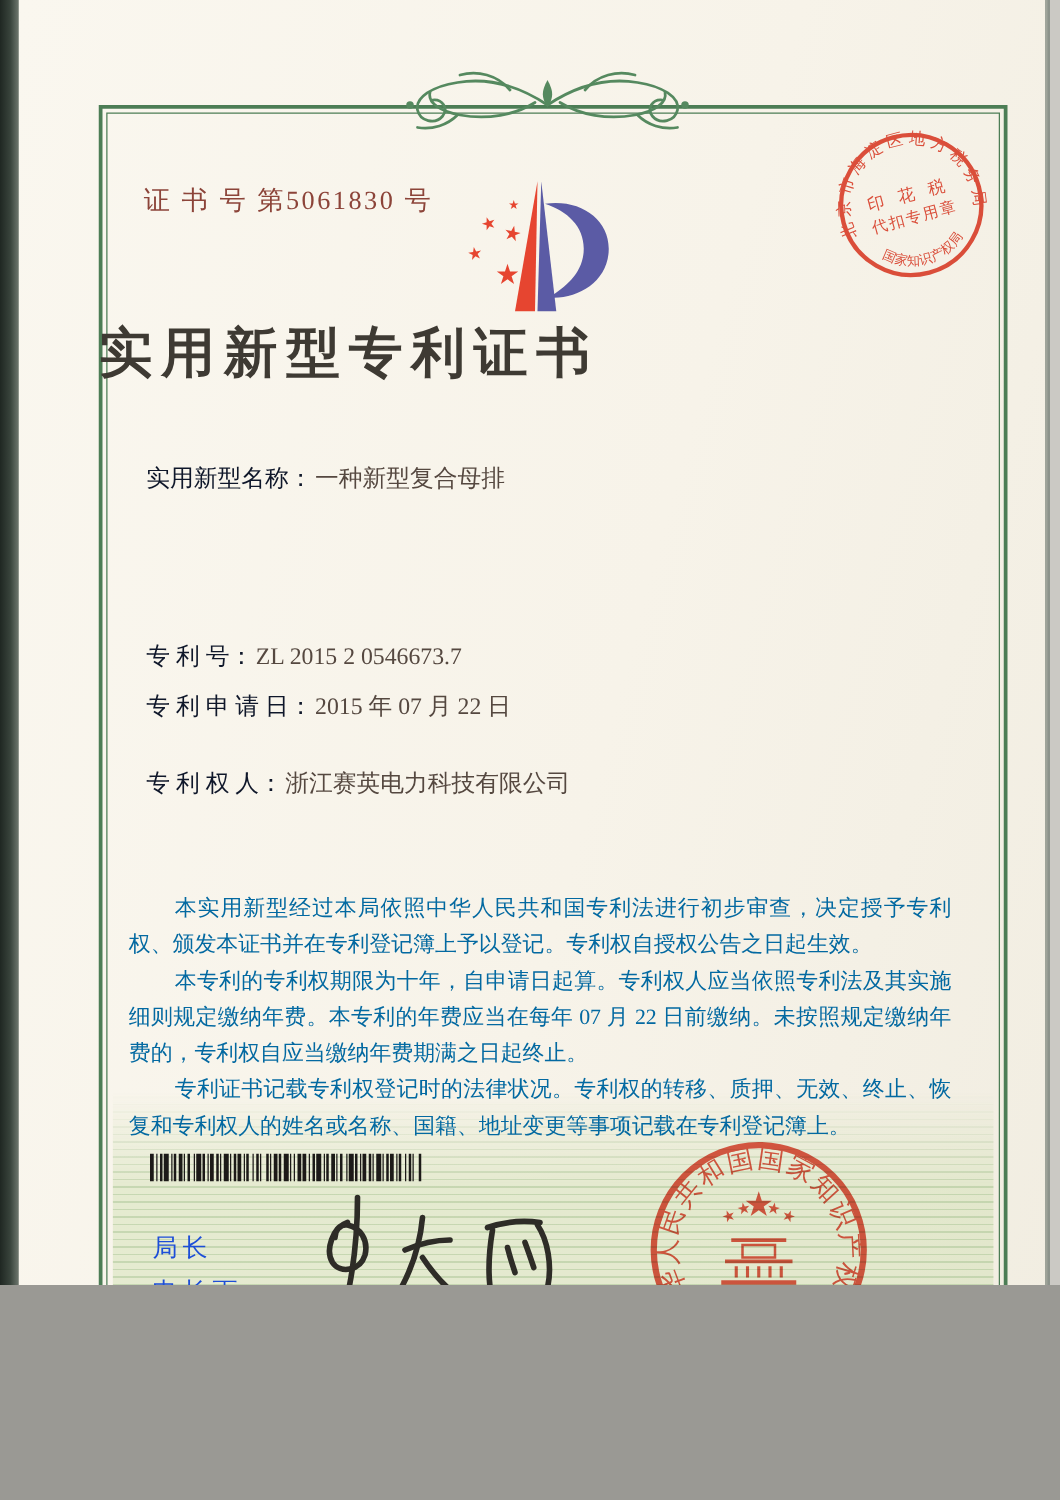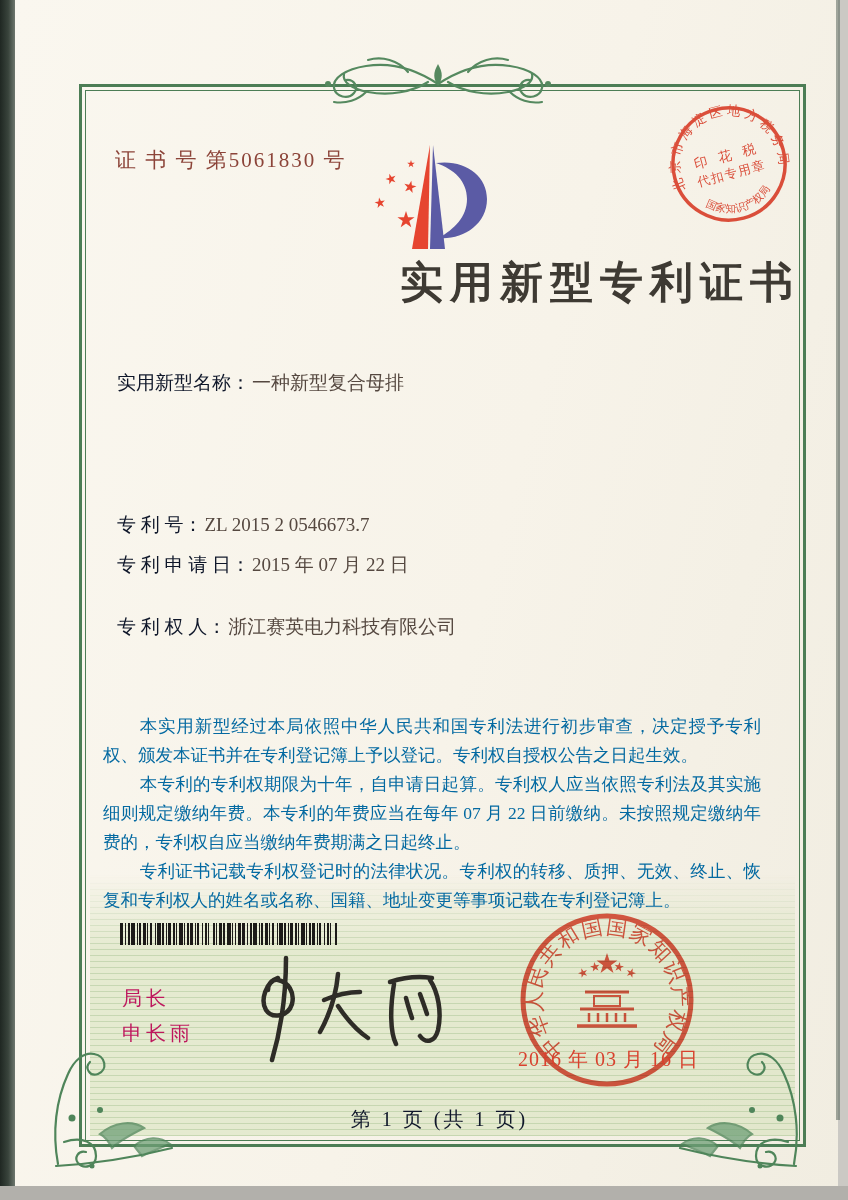--- a/index.html
+++ b/index.html
@@ -1,45 +1,45 @@
 <!DOCTYPE html>
 <html><head>
 <meta charset="utf-8">
 <style>
   html,body{margin:0;padding:0;background:#9a9994;}
-  #page{position:relative;width:848px;height:1200px;margin:0 auto;background:#cbc9c4;overflow:hidden;
+  #page{position:relative;width:848px;height:1028px;margin:0 auto;background:#cbc9c4;overflow:hidden;
         font-family:"Liberation Serif","DejaVu Serif",serif;}
   
   .paper{position:absolute;left:14px;top:0;width:824px;height:1186px;
          background:linear-gradient(105deg,#faf7ef 0%,#f7f3e9 55%,#f1ede1 100%);}
   .scan-edge-left{position:absolute;left:0;top:0;width:15px;height:1200px;
          background:linear-gradient(to right,#1f2722,#39443c 55%,#6e776e);}
   .scan-edge-right{position:absolute;left:836px;top:0;width:4px;height:1120px;background:#5a665c;opacity:.55;}
   .scan-edge-bottom{position:absolute;left:0;top:1186px;width:848px;height:14px;background:#b2b0ab;}
   
   .frame{position:absolute;left:79px;top:84px;width:721px;height:1057px;border:3px solid #4c7d55;}
   .frame-inner{position:absolute;inset:3px;border:1px solid #4c7d55;}
   .texture{position:absolute;left:4px;right:4px;bottom:4px;height:262px;
            background-color:rgba(213,226,186,.55);
            background-image:repeating-linear-gradient(0deg,rgba(120,165,100,.28) 0 1px,rgba(0,0,0,0) 1px 6px);
            -webkit-mask-image:linear-gradient(to bottom,transparent,#000 75px);
            mask-image:linear-gradient(to bottom,transparent,#000 75px);}
   svg{position:absolute;overflow:visible;}
   .flourish path,.flourish circle{vector-effect:non-scaling-stroke;}
   
   .cert-no{position:absolute;left:115px;top:146px;font-size:21px;letter-spacing:2px;color:#8c4439;}
-  .title{position:absolute;left:79px;top:254px;width:721px;text-align:right;font-size:43px;font-weight:700;
+  .title{position:absolute;left:79px;top:254px;width:721px;text-align:left;font-size:43px;font-weight:700;
          letter-spacing:7px;color:#3e3a33;}
   .row{position:absolute;left:117px;font-size:19px;white-space:nowrap;}
   .row .lab{color:#0f172a;}
   .row .val{color:#554840;margin-left:2px;}
   .bodytext{position:absolute;left:103px;top:712px;width:658px;font-size:17.5px;line-height:29px;
             color:#0369a1;text-align:justify;}
   .bodytext p{margin:0;text-indent:2.1em;}
-  .director{position:absolute;left:122px;font-size:20px;letter-spacing:4px;color:#be185d;}
+  .director{position:absolute;left:122px;font-size:20px;letter-spacing:4px;color:#1d4ed8;}
   .footer{position:absolute;left:79px;top:1106px;width:721px;text-align:center;font-size:20px;
           letter-spacing:3px;color:#0f172a;}
   .stamp-date{position:absolute;left:518px;top:1046px;font-size:20px;letter-spacing:1px;color:#d8422e;}
   .seal-svg text{font-family:"Liberation Serif","DejaVu Serif",serif;}
 </style>
 </head>
 <body>
 
 <div id="page">
   <div class="paper"></div>

